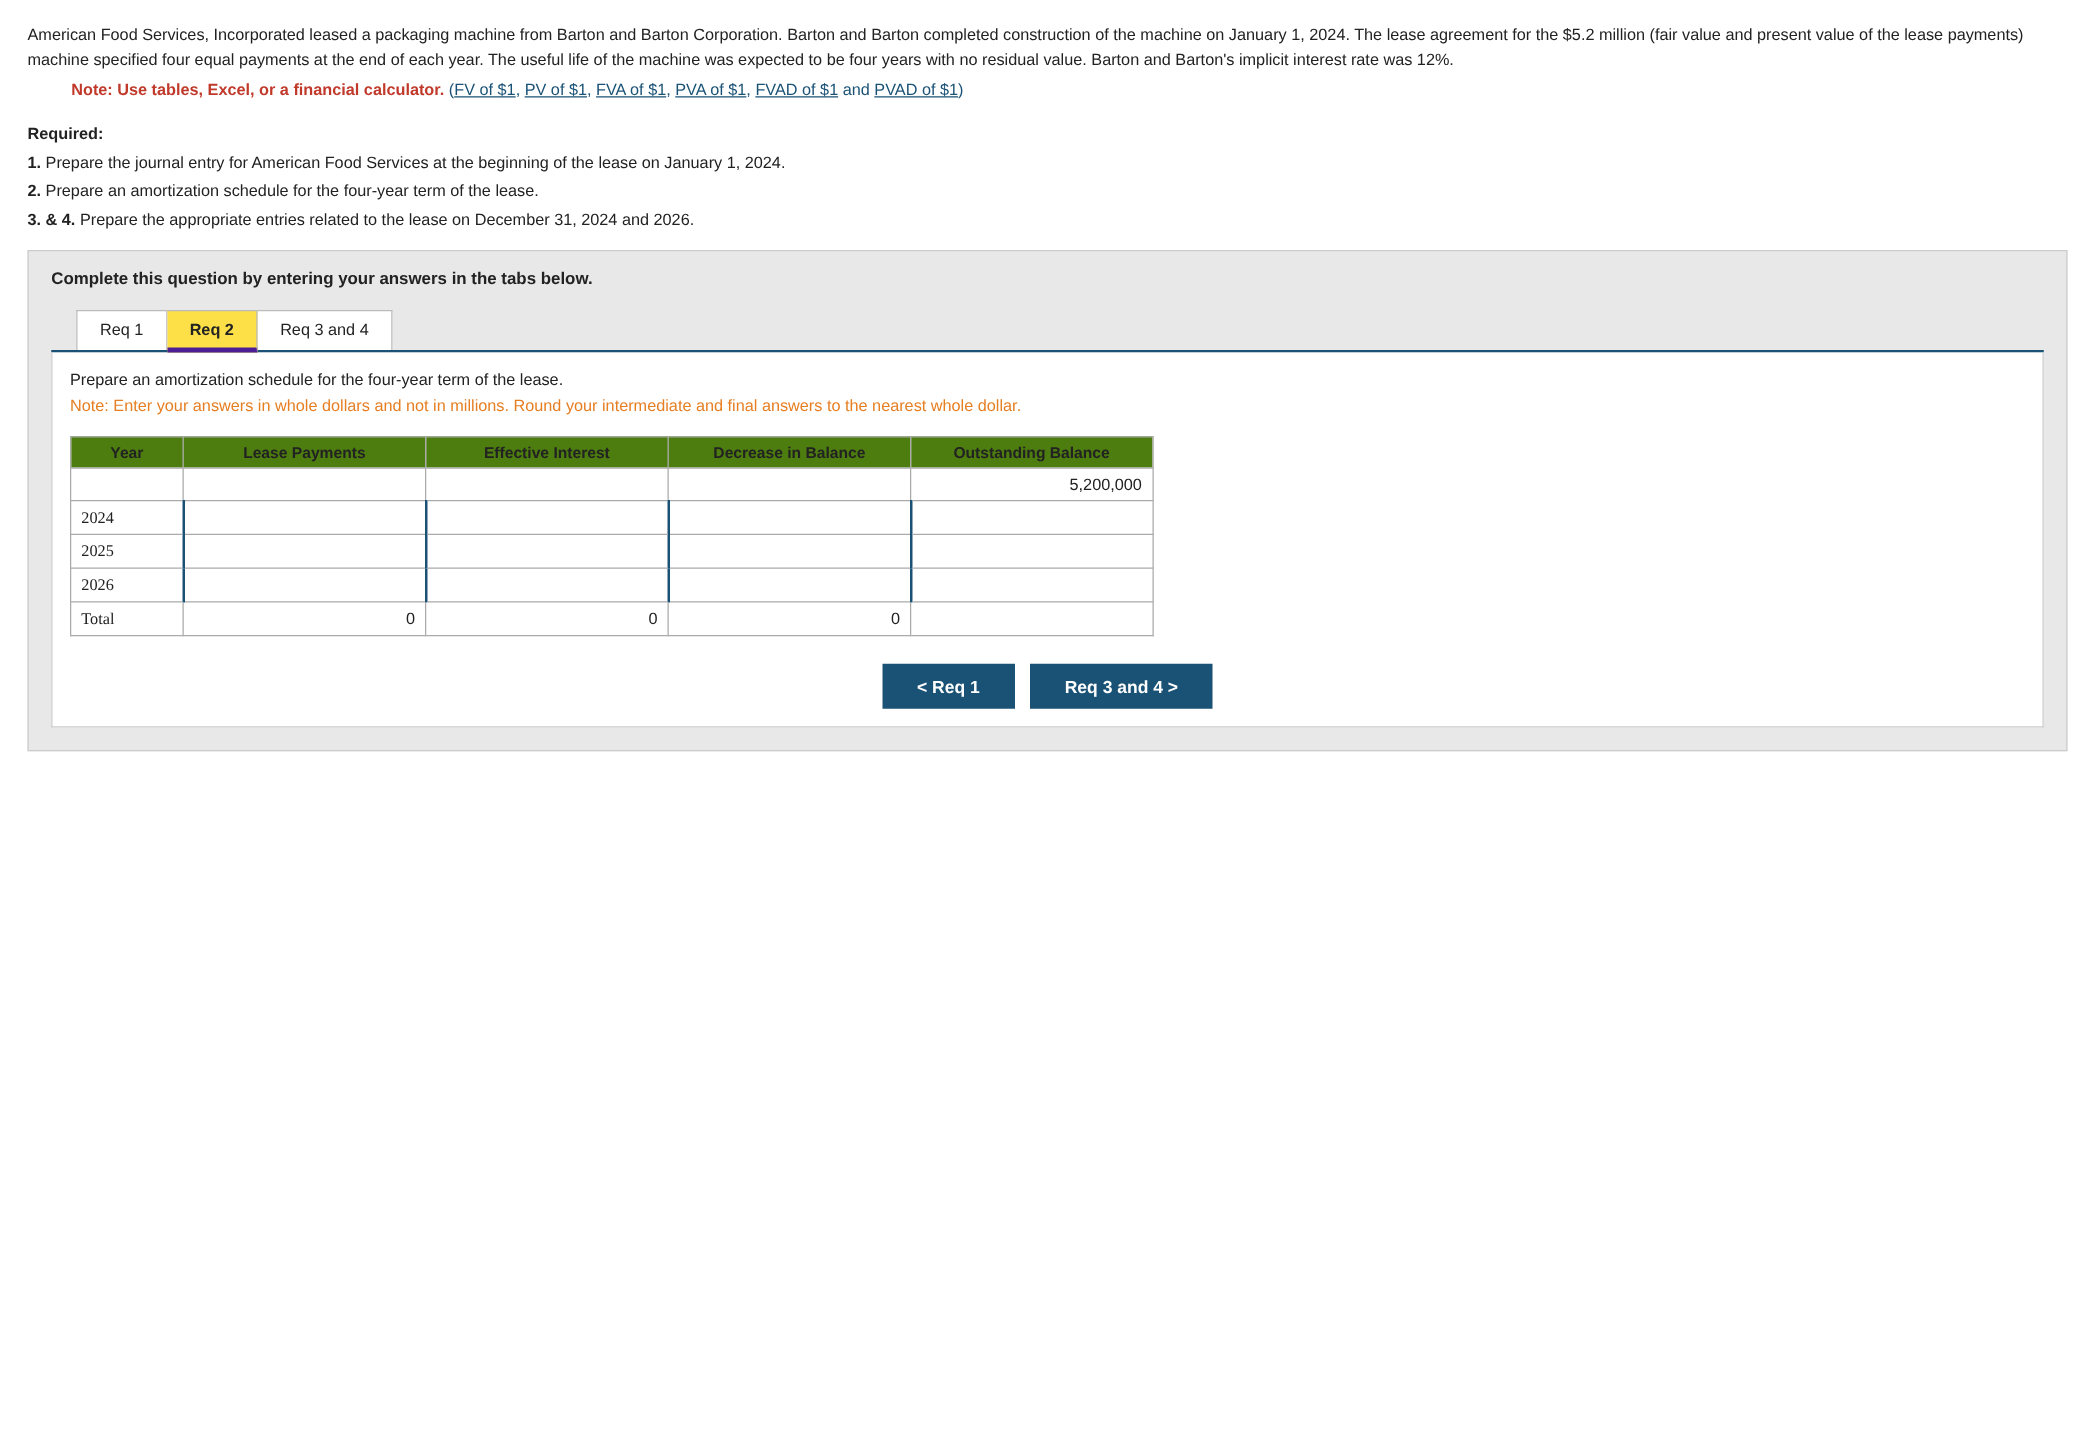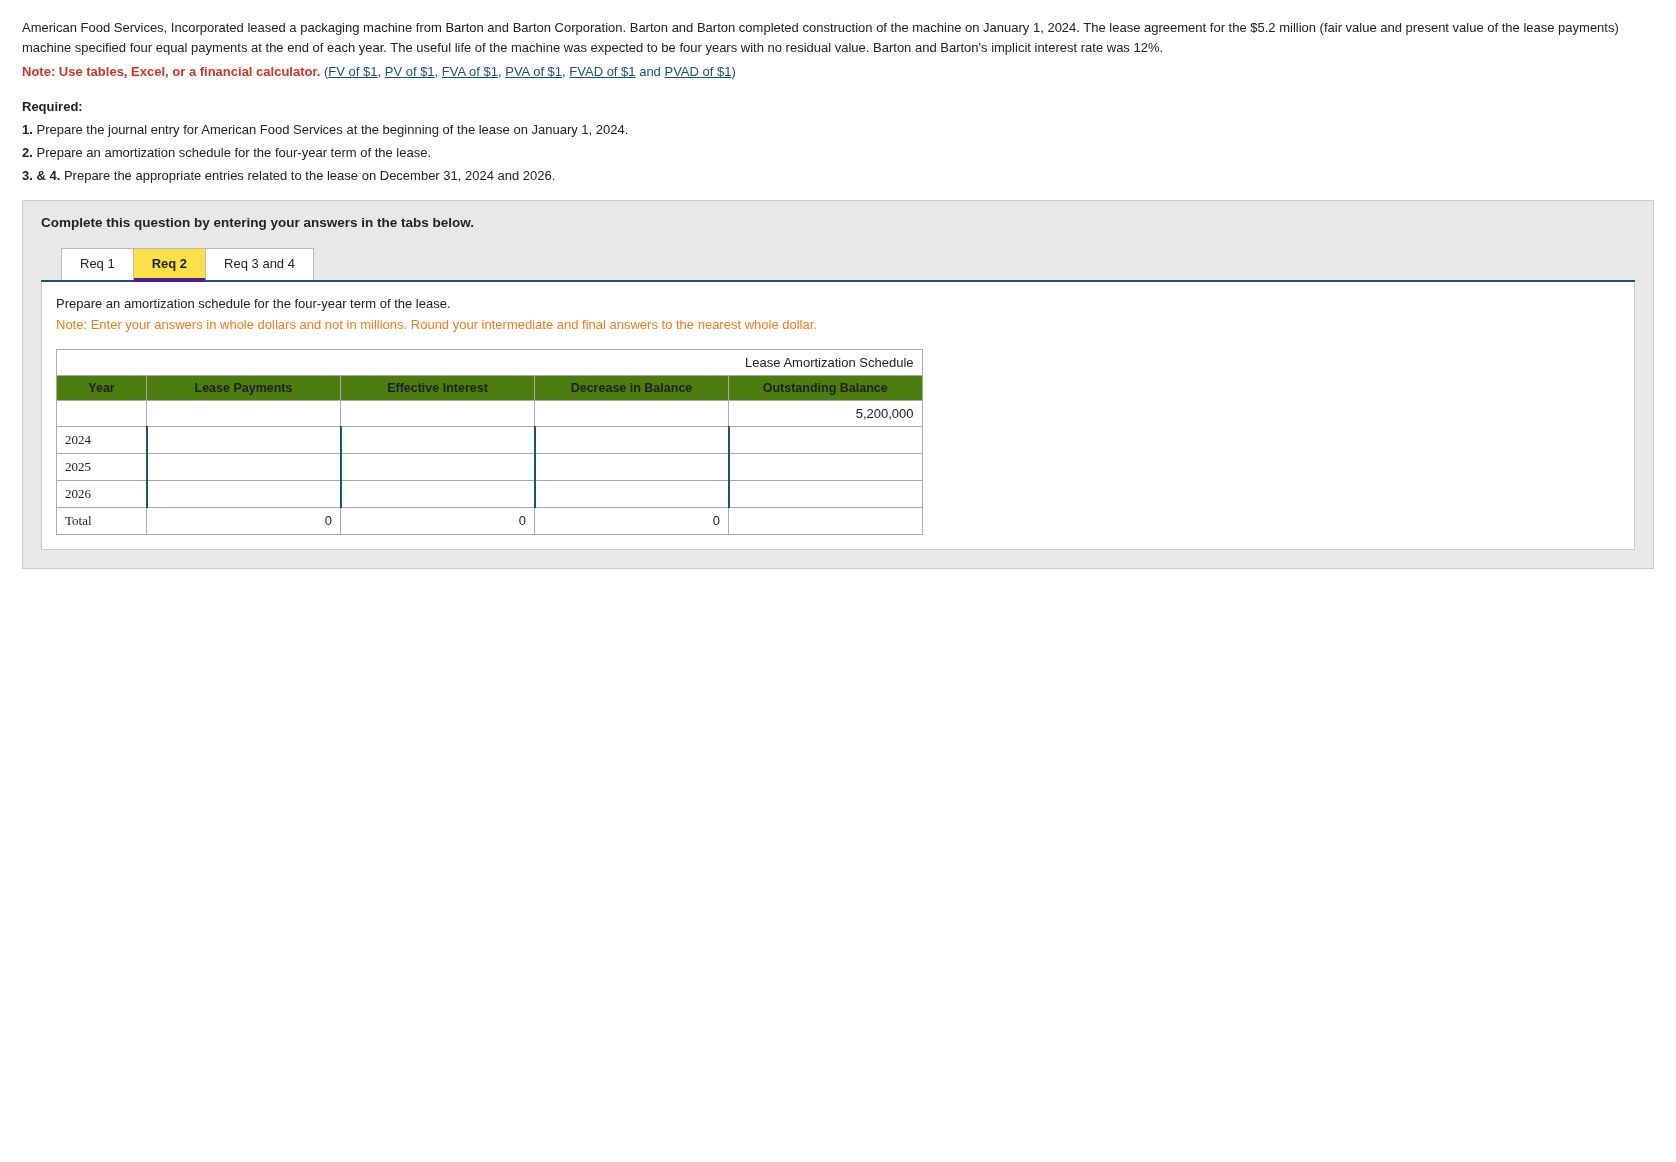--- a/index.html
+++ b/index.html
@@ -12,20 +12,21 @@
       max-width: 1676px;
     }
     .intro-text {
       line-height: 1.55;
       margin-bottom: 6px;
     }
     .note-bold {
       font-weight: bold;
       color: #c0392b;
       display: inline;
+      margin-left: 35px;
     }
     .note-links {
       color: #1a5276;
       display: inline;
     }
     .note-links a {
       color: #1a5276;
       text-decoration: underline;
     }
     .required-section {
@@ -202,23 +203,20 @@
   </div>
 
   <div class="main-content-area">
     <p class="amort-desc">Prepare an amortization schedule for the four-year term of the lease.</p>
     <p class="amort-note">Note: Enter your answers in whole dollars and not in millions. Round your intermediate and final answers to the nearest whole dollar.</p>
 
     <div class="amort-table-wrap">
       <table class="amort-table">
 
         <tbody>
-            <tr>
-          <td colspan="5" class="header-title">Lease Amortization Schedule</td>
-        </tr>
 
         <tr>
           <th>Year</th>
           <th>
             <span>Lease Payments</span>
           </th>
           <th>
             <span>Effective Interest</span>
           </th>
           <th>
@@ -292,14 +290,22 @@
           <td class="year-col">Total</td>
           <td style="text-align:right;">0</td>
           <td style="text-align:right;">0</td>
           <td style="text-align:right;">0</td>
           <td></td>
         </tr>
       </tbody>
         </table>
     </div>
 
+    <div class="nav-buttons-row">
+      <button class="nav-btn">
+        <span>&lt; Req 1</span>
+      </button>
+      <button class="nav-btn">
+        <span>Req 3 and 4 &gt;</span>
+      </button>
+    </div>
   </div>
 </div>
 
 </body></html>

